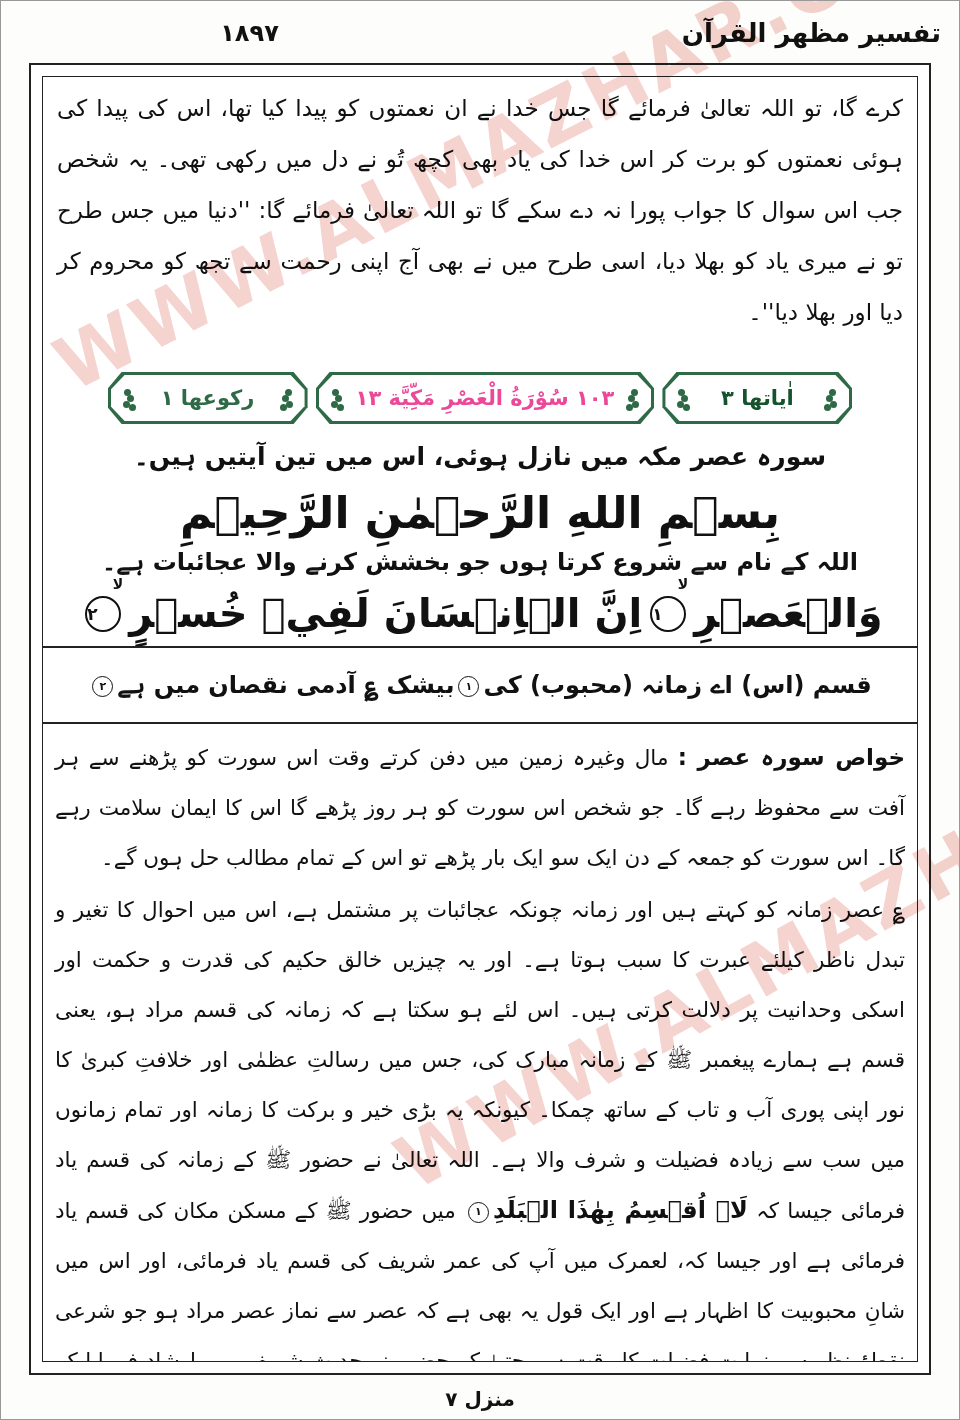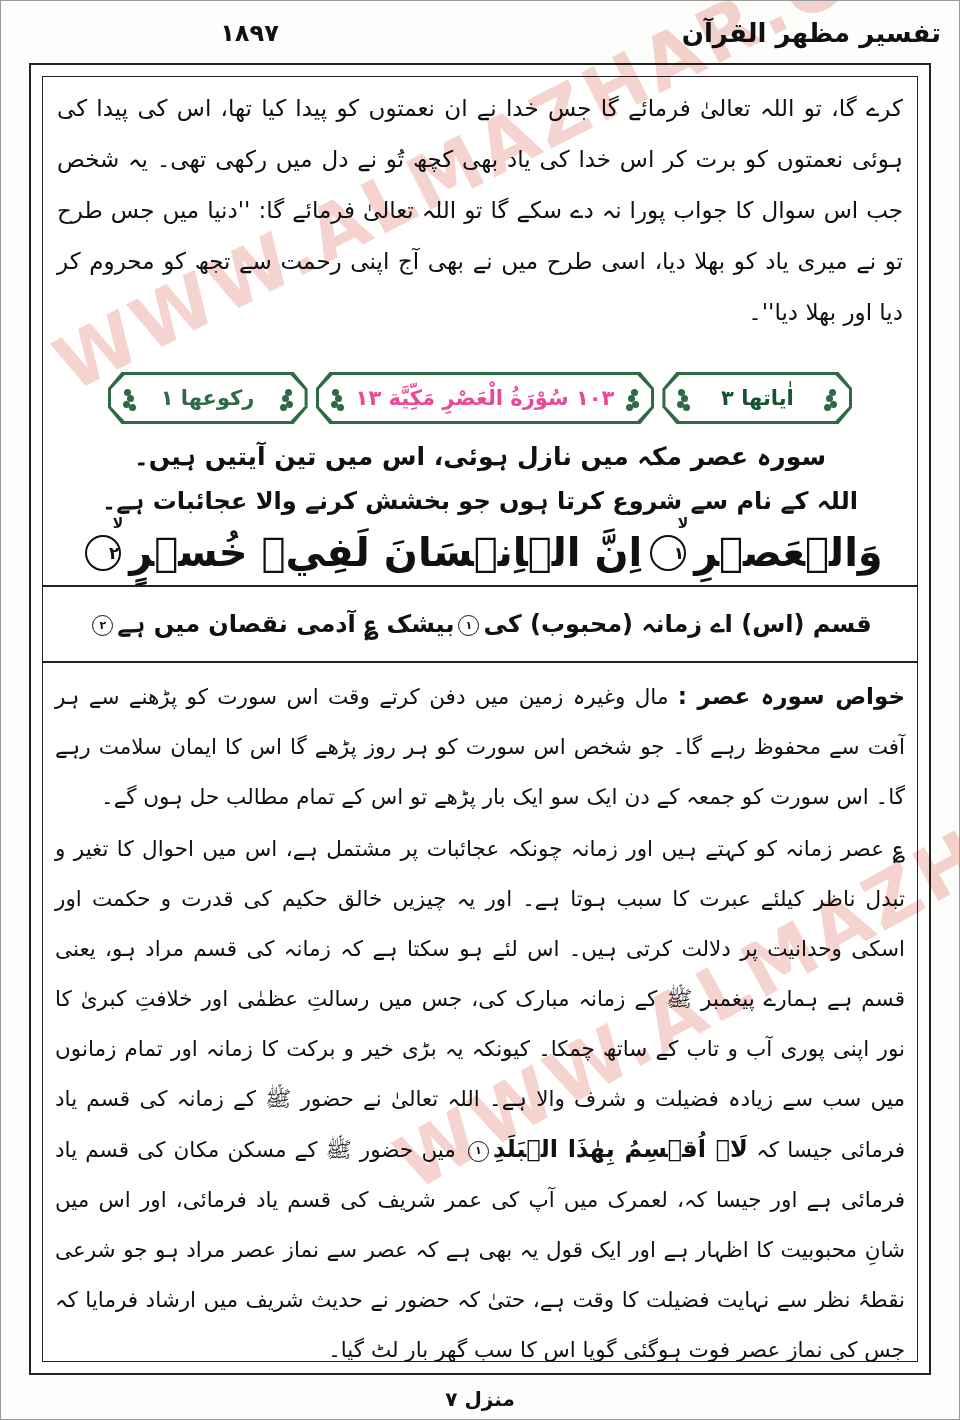--- a/index.html
+++ b/index.html
@@ -46,21 +46,21 @@
   .cart-label{font-weight:bold;font-size:21px;white-space:nowrap;flex:1;text-align:center;}
   .orn{display:inline-block;width:7px;height:7px;border-radius:50%;margin:0 6px;}
   
   .rev-note{text-align:center;font-size:25px;font-weight:bold;margin:18px 0 16px 0;}
   
   .bismillah{text-align:center;font-size:44px;font-weight:bold;margin:16px 0 6px 0;}
   .bismillah-tr{text-align:center;font-size:24px;font-weight:bold;margin:10px 0 4px 0;}
   
   .verse{text-align:center;font-size:40px;font-weight:bold;margin:14px 0 10px 0;}
   .ayah-end{
-    display:inline-flex;align-items:center;justify-content:flex-start;position:relative;
+    display:inline-flex;align-items:center;justify-content:flex-end;position:relative;
     width:32px;height:32px;border:2.5px solid #111;border-radius:50%;
     font-size:17px;font-weight:bold;vertical-align:middle;margin:0 8px;top:-2px;
   }
   .ayah-stop{
     position:absolute;top:-22px;right:-4px;font-size:14px;font-weight:bold;
   }
   
   .sec-translation{
     border-top:2px solid #222;border-bottom:2px solid #222;
     display:flex;align-items:center;justify-content:center;height:74px;flex:0 0 auto;
@@ -125,20 +125,21 @@
           <div class="cart-in">
             <span class="orn" style="background:#2d6a45;box-shadow:4px 6px 0 #2d6a45,-2px 9px 0 #2d6a45,3px -6px 0 #2d6a45"></span>
             <span class="cart-label" style="color:#2d6a45;min-width:120px">رکوعها ۱</span>
             <span class="orn" style="background:#2d6a45;box-shadow:-4px 6px 0 #2d6a45,2px 9px 0 #2d6a45,-3px -6px 0 #2d6a45"></span>
           </div>
         </div>
       </div>
 
       <div class="rev-note">سورہ عصر مکہ میں نازل ہوئی، اس میں تین آیتیں ہیں۔</div>
 
+      <div class="bismillah">بِسۡمِ اللهِ الرَّحۡمٰنِ الرَّحِيۡمِ</div>
       <div class="bismillah-tr">اللہ کے نام سے شروع کرتا ہوں جو بخشش کرنے والا عجائبات ہے۔</div>
 
       <div class="verse">
         <span>وَالۡعَصۡرِ</span><span class="ayah-end">
             <span class="ayah-stop">لا</span>
             <span>۱</span>
           </span><span>اِنَّ الۡاِنۡسَانَ لَفِيۡ خُسۡرٍ</span><span class="ayah-end">
             <span class="ayah-stop">لا</span>
             <span>۲</span>
           </span>

